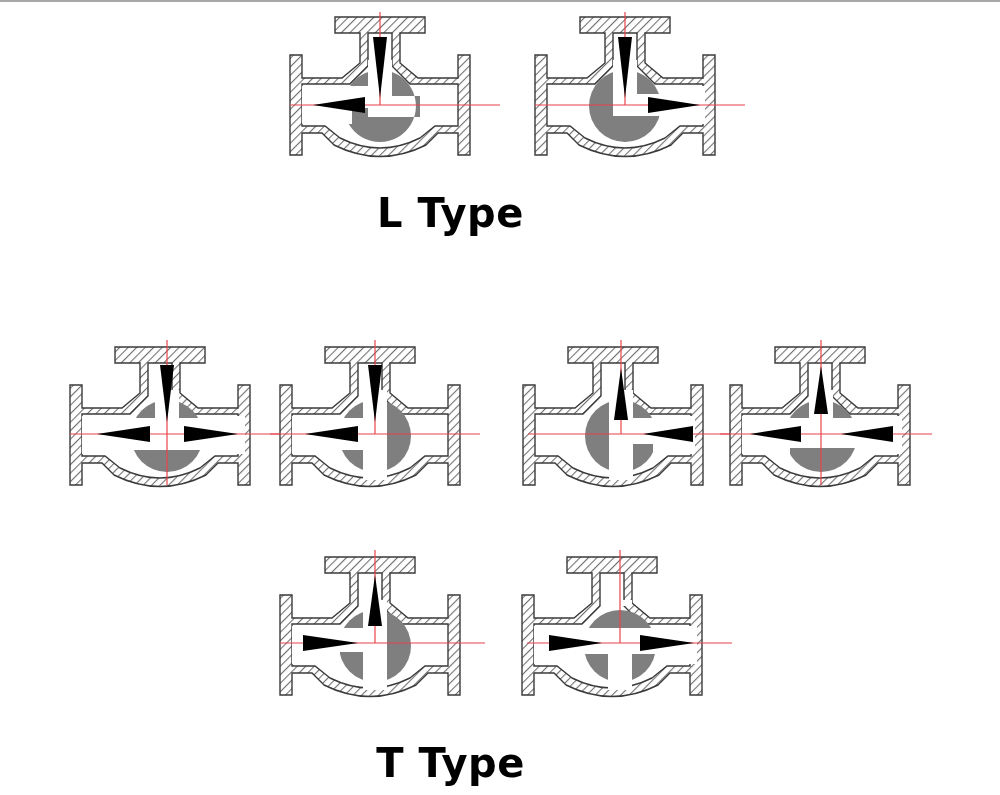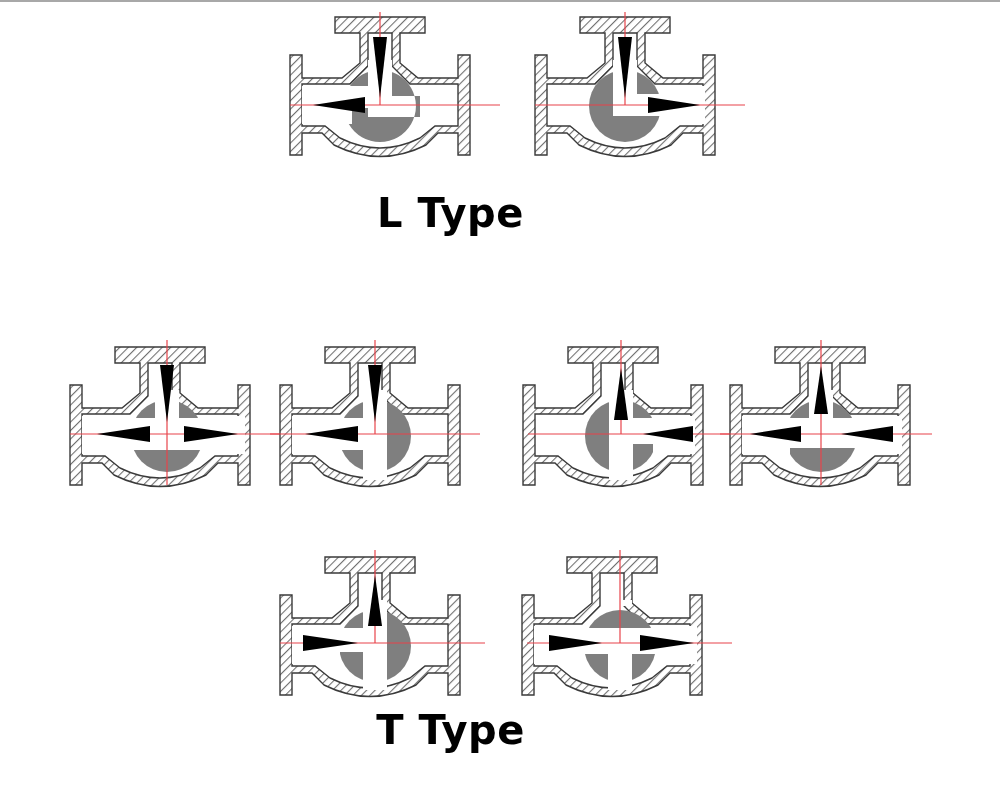--- a/index.html
+++ b/index.html
@@ -147,13 +147,13 @@
     <rect x="96" y="110" width="24" height="40" fill="#fff"></rect>
     <rect x="22" y="86" width="48" height="38" fill="#fff"></rect>
     <rect x="145" y="86" width="40" height="38" fill="#fff"></rect>
     <line x1="15" y1="103" x2="220" y2="103" stroke="#e8434a" stroke-width="1.2"></line>
     <line x1="108" y1="10" x2="108" y2="103" stroke="#e8434a" stroke-width="1.2"></line>
     <polygon points="37,95 37,111 90,103" fill="#000"></polygon>
     <polygon points="128,95 128,111 182,103" fill="#000"></polygon>
   </svg>
 </div>
 
-<div class="title" style="top:707px;">T Type</div>
+<div class="title" style="top:740px;">T Type</div>
 
 </body></html>

